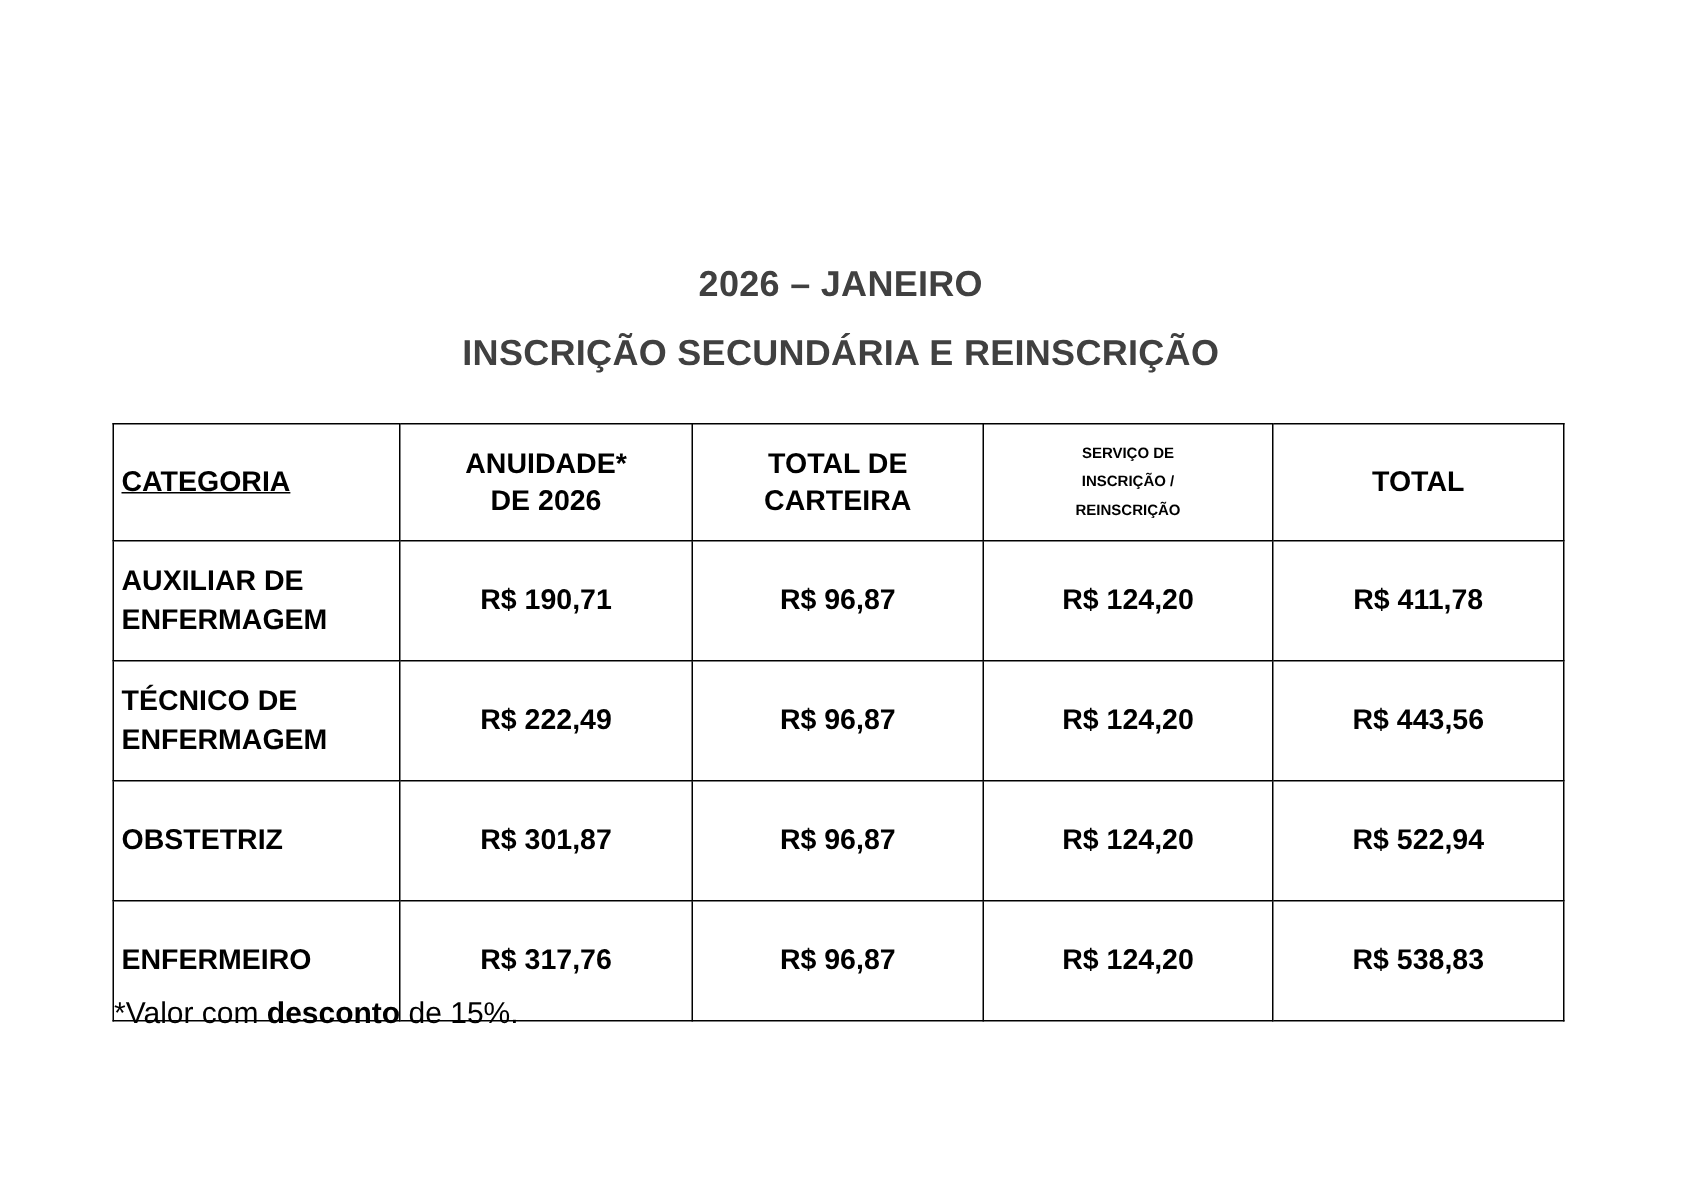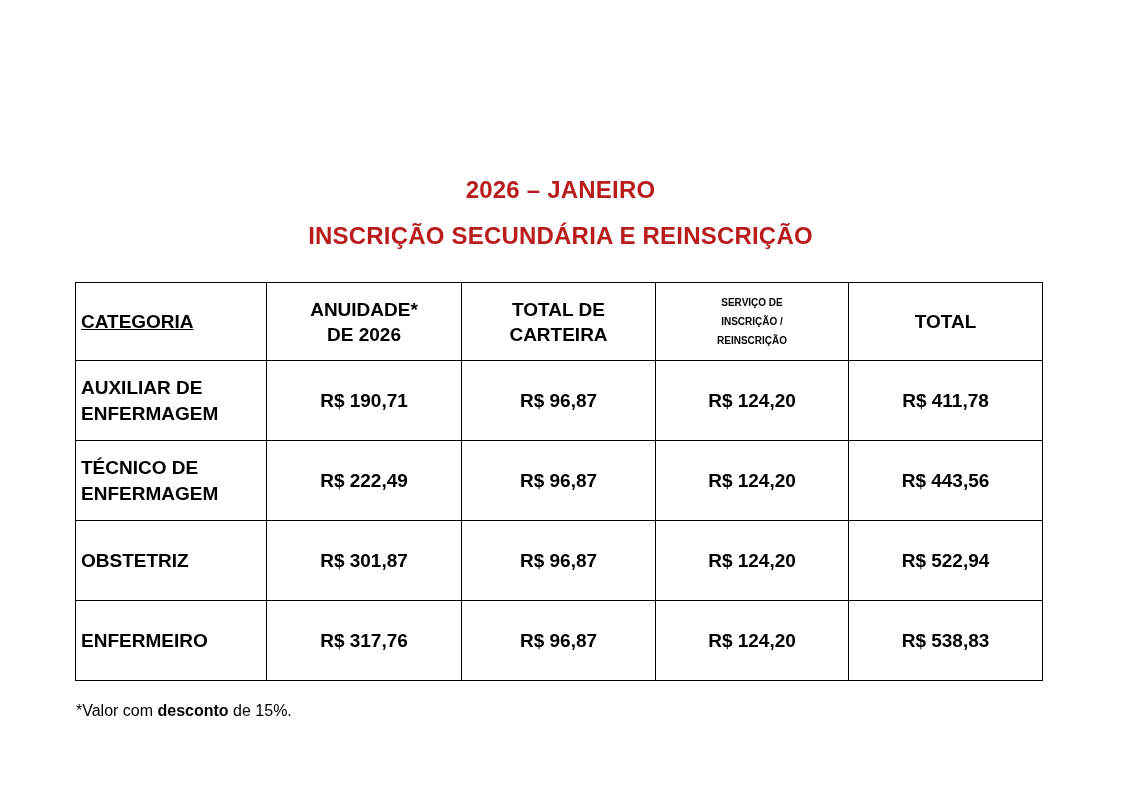--- a/index.html
+++ b/index.html
@@ -20,21 +20,21 @@
     position: absolute;
     top: 167px;
     left: 0;
     width: 100%;
     text-align: center;
   }
   .title-line {
     font-weight: bold;
     font-size: 24px;
     line-height: 46px;
-    color: #b91c1c;
+    color: #404040;
     letter-spacing: 0.2px;
   }
   table.fee-table {
     position: absolute;
     left: 75px;
     top: 282px;
     width: 967px;
     border-collapse: collapse;
     table-layout: fixed;
   }
@@ -67,22 +67,22 @@
     font-size: 19px;
     line-height: 26px;
   }
   .fee-table td.cat-cell {
     text-align: left;
     padding-left: 5px;
   }
   .footnote {
     position: absolute;
     left: 76px;
-    top: 701px;
-    font-size: 16px;
+    top: 666px;
+    font-size: 20px;
     line-height: 20px;
     color: #000000;
   }
   .footnote .bold { font-weight: bold; }
 </style>
 </head>
 <body>
 
 <div class="page">
 

